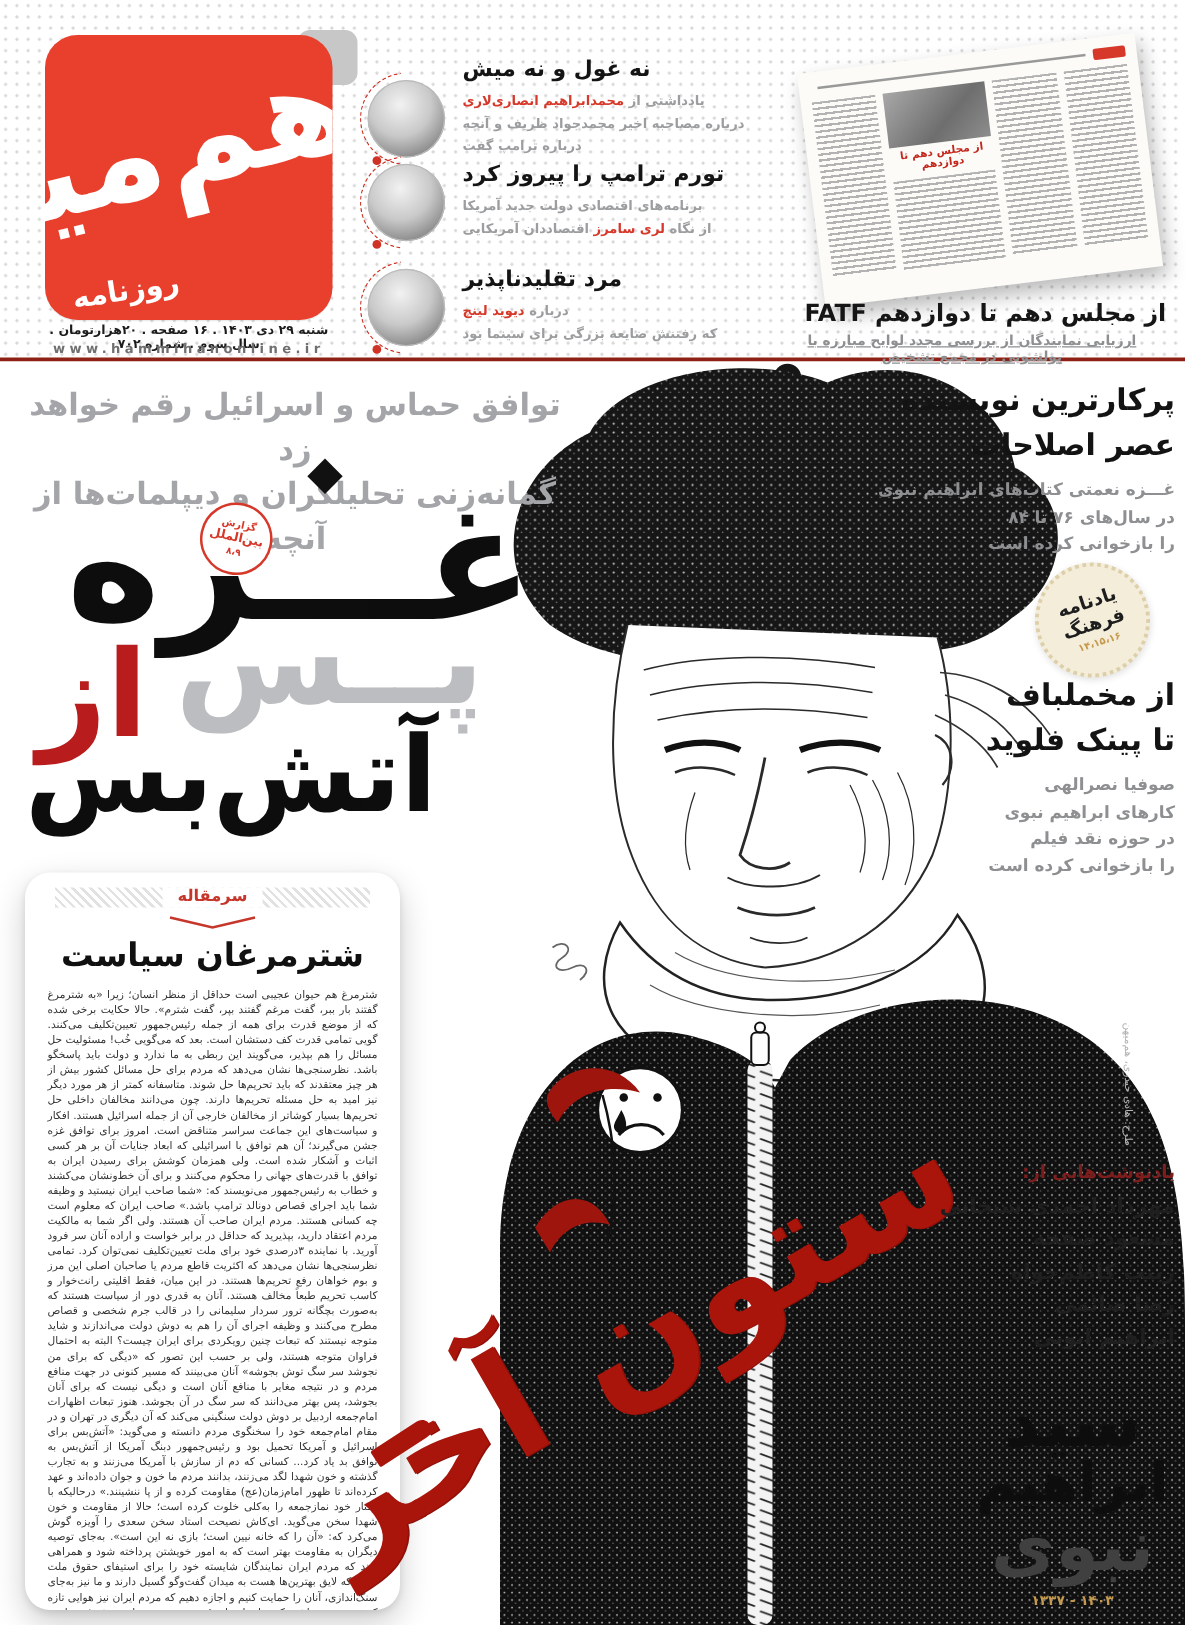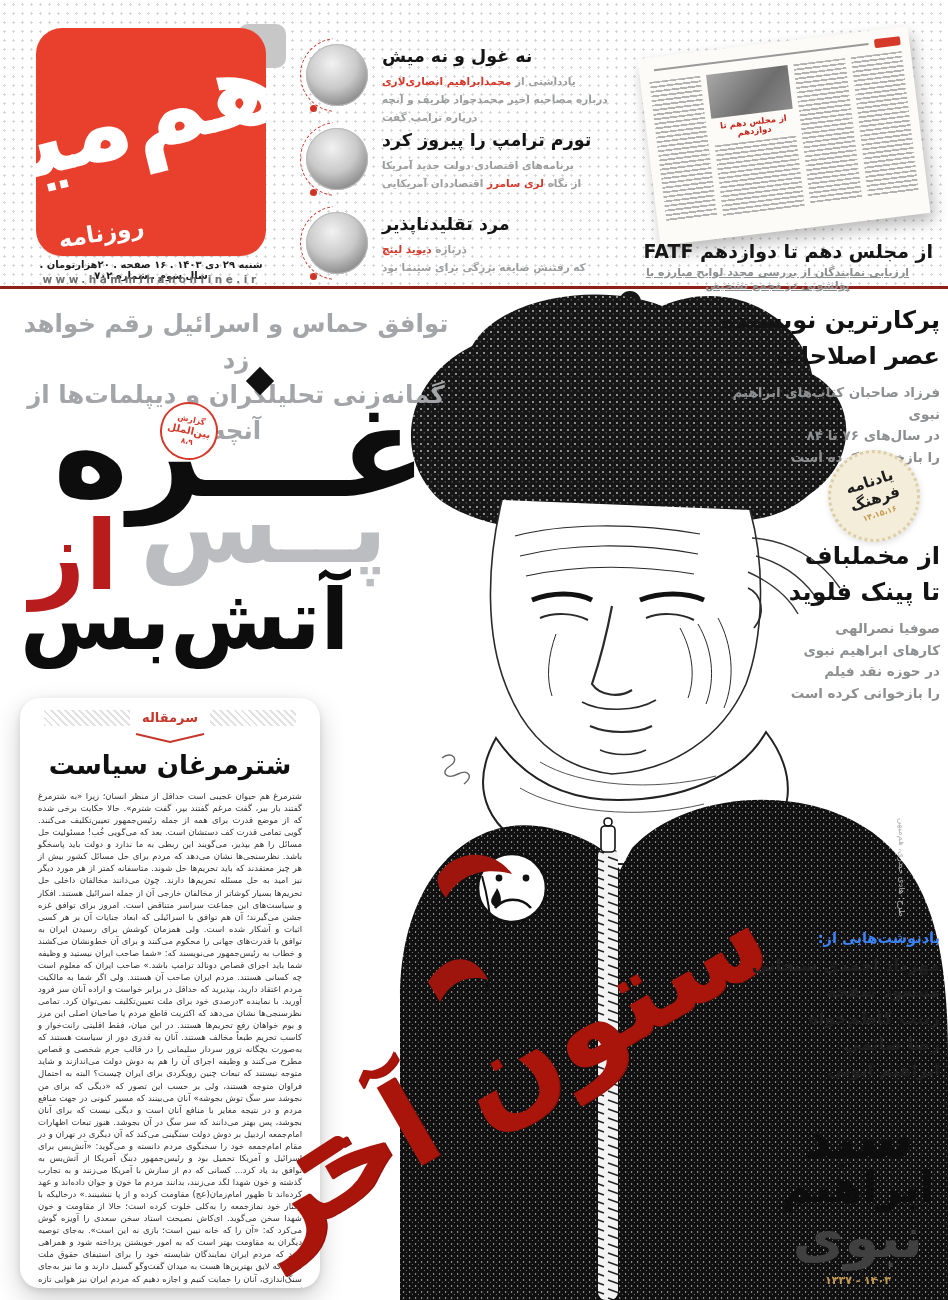--- a/index.html
+++ b/index.html
@@ -16,21 +16,21 @@
         border-radius:26px;z-index:2;overflow:hidden;box-shadow:0 1px 0 rgba(0,0,0,.08);}
   .logo-script{position:absolute;top:8px;left:-14px;width:260px;text-align:center;color:#fff;
         font-weight:bold;font-size:104px;line-height:1.45;transform:rotate(-14deg);}
   .logo-tag{position:absolute;bottom:10px;left:22px;color:#fff;font-size:23px;font-weight:bold;
         transform:rotate(-9deg);}
   .dateline{position:absolute;top:259px;left:36px;width:230px;text-align:center;font-size:10px;
         font-weight:bold;color:#1c1c1c;}
   .site{position:absolute;top:273px;left:36px;width:230px;text-align:center;font-size:10.5px;
         font-weight:bold;color:#6f6f6f;letter-spacing:3.5px;direction:ltr;}
   
-  .teaser{position:absolute;left:306px;width:330px;display:flex;gap:14px;direction:ltr;z-index:2;}
+  .teaser{position:absolute;left:294px;width:330px;display:flex;gap:14px;direction:ltr;z-index:2;align-items:flex-end;}
   .t1{top:44px;} .t2{top:128px;} .t3{top:212px;}
   .photo{position:relative;width:62px;height:62px;border-radius:50%;flex:0 0 62px;
          background:radial-gradient(circle at 42% 32%,#f2f2f2 0%,#c9c9c9 45%,#8f8f8f 75%,#707070 100%);
          box-shadow:inset 0 0 0 1px #bbb;}
   .photo::before{content:'';position:absolute;inset:-6px;border:1.6px dashed #cf3326;border-radius:50%;
          clip-path:polygon(0 -8%,44% -8%,44% 108%,0 108%);}
   .photo::after{content:'';position:absolute;left:4px;bottom:-6px;width:7px;height:7px;background:#cf3326;border-radius:50%;}
   .t-text{direction:rtl;text-align:left;padding-top:2px;}
   .t-title{font-size:17.5px;font-weight:bold;color:#141414;line-height:1.25;margin-bottom:5px;}
   .t-line{font-size:10.5px;font-weight:bold;color:#9b9d9f;line-height:1.7;}
@@ -71,21 +71,21 @@
   .rail-t{font-size:24px;font-weight:bold;color:#131313;line-height:1.5;}
   .rail-s{font-size:13.5px;font-weight:bold;color:#8d8f91;line-height:1.6;}
   .r1{top:302px;} .r2{top:538px;}
   .fr-badge{position:absolute;right:28px;top:450px;width:86px;height:86px;border-radius:50%;
         background:#f4edda;border:3px dotted #dccfa9;transform:rotate(-18deg);z-index:6;
         display:flex;flex-direction:column;justify-content:center;text-align:center;
         box-shadow:0 2px 6px rgba(0,0,0,.12);}
   .fb1,.fb2{font-size:15px;font-weight:bold;color:#1d1d1d;line-height:1.25;}
   .fb3{font-size:8px;font-weight:bold;color:#c59a4e;line-height:1.4;}
   .notes{position:absolute;right:8px;top:930px;width:210px;text-align:right;z-index:6;}
-  .notes-label{font-size:14.5px;font-weight:bold;color:#3b82f6;margin-bottom:6px;}
+  .notes-label{font-size:14.5px;font-weight:bold;color:#7f1d1d;margin-bottom:6px;}
   .notes .list-item{font-size:17px;font-weight:bold;color:#1f1f1f;line-height:1.55;}
   .obit{position:absolute;right:6px;top:1112px;width:168px;text-align:center;z-index:7;}
   .obit-n1{font-size:56px;font-weight:bold;color:#0d0d0d;line-height:.95;}
   .obit-n2{font-size:43px;font-weight:bold;color:#0d0d0d;line-height:1.05;}
   .obit-n3{font-size:56px;font-weight:bold;color:#404040;line-height:1.0;}
   .obit-years{margin-top:8px;font-size:11px;font-weight:bold;color:#c59a4e;letter-spacing:4px;direction:ltr;}
   
   .callig{position:absolute;left:262px;top:988px;width:530px;text-align:center;font-size:118px;
         font-weight:bold;color:#a9150b;transform:rotate(-30deg);z-index:5;white-space:nowrap;
         text-shadow:1px 1px 0 #8e1009;}
@@ -265,21 +265,21 @@
   <div class="report-badge">
     <div class="rb1">گزارش</div>
     <div class="rb2">بین‌الملل</div>
     <div class="rb3">۸،۹</div>
   </div>
 
   <div class="rail r1">
     <div class="rail-t">پرکارترین نویسنده</div>
     <div class="rail-t">عصر اصلاحات</div>
     <div style="height:8px"></div>
-    <div class="rail-s">فرزاد صاحبان کتاب‌های ابراهیم نبوی</div>
+    <div class="rail-s">غـــزه نعمتی کتاب‌های ابراهیم نبوی</div>
     <div class="rail-s">در سال‌های ۷۶ تا ۸۴</div>
     <div class="rail-s">را بازخوانی کرده است</div>
   </div>
   <div class="fr-badge">
     <div class="fb1">یادنامه</div>
     <div class="fb2">فرهنگ</div>
     <div class="fb3">۱۴،۱۵،۱۶</div>
   </div>
   <div class="rail r2">
     <div class="rail-t">از مخملباف</div>

